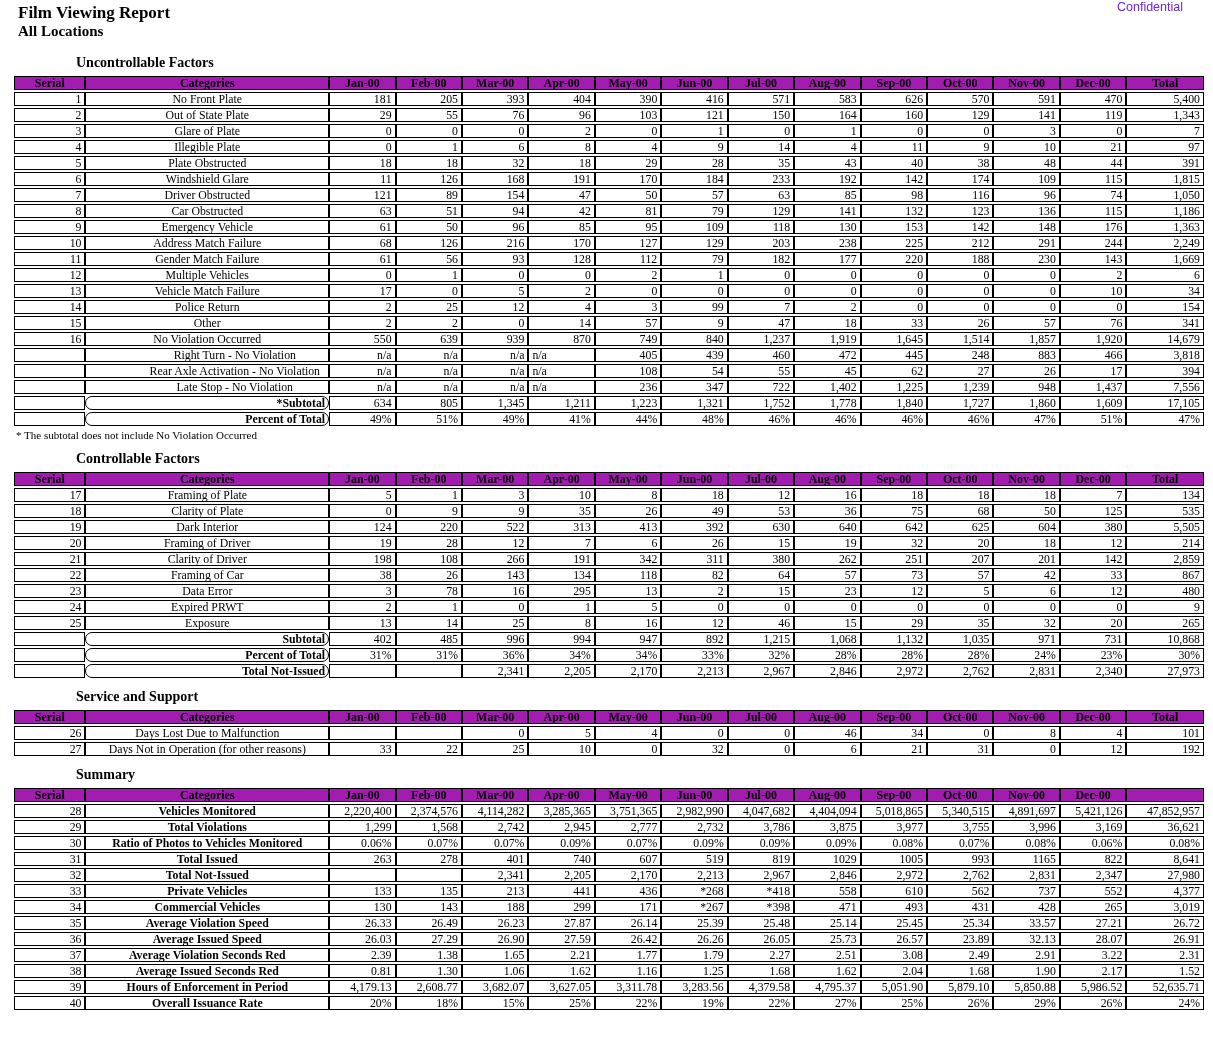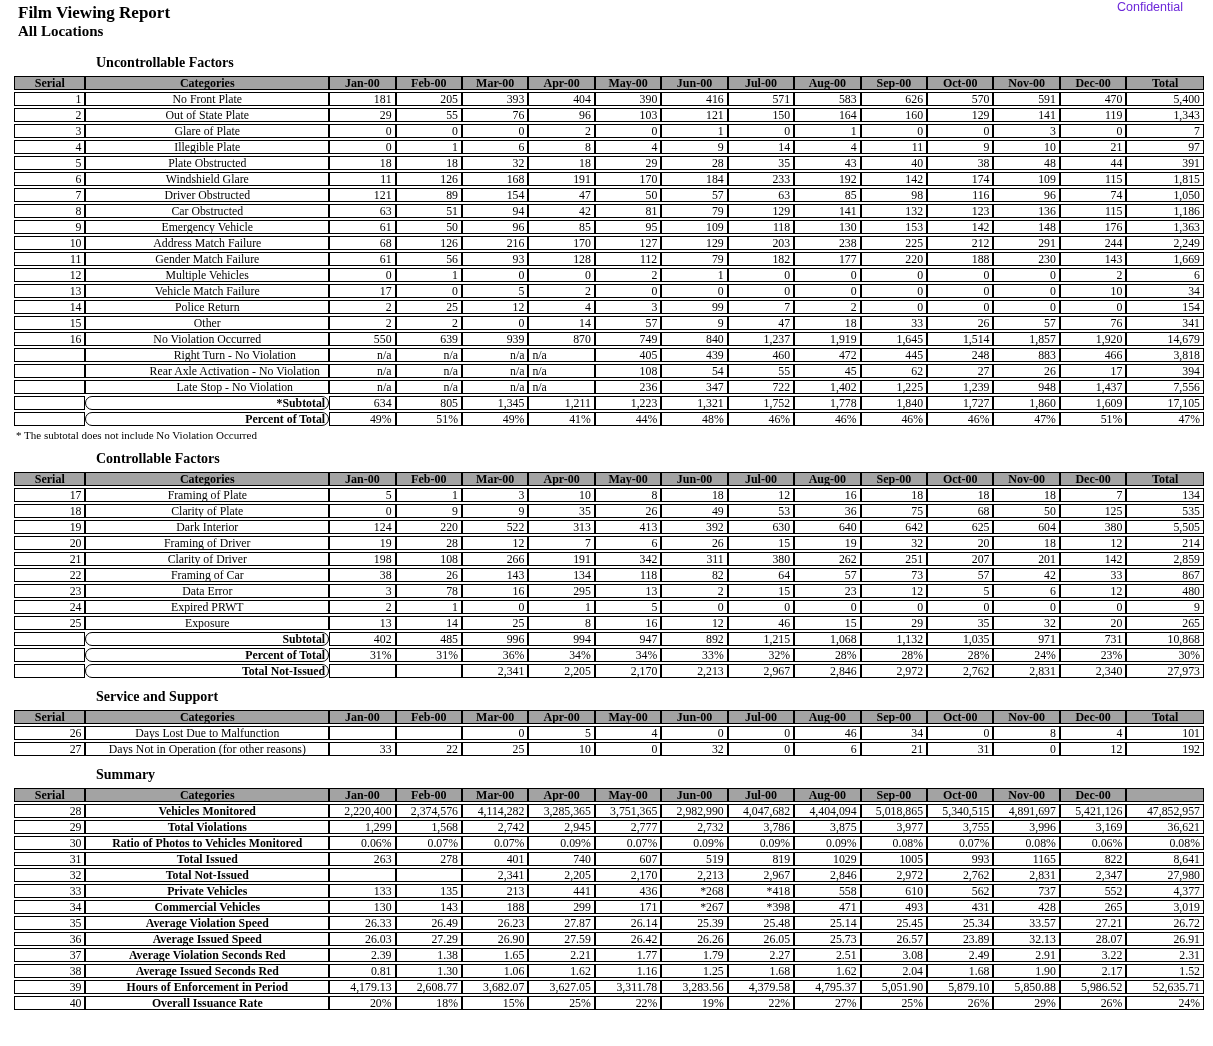--- a/index.html
+++ b/index.html
@@ -6,36 +6,36 @@
   body{
     width:1213px;height:1046px;background:#fff;color:#000;
     font-family:"Liberation Serif",serif;position:relative;overflow:hidden;
   }
   .doc-title{font-weight:bold;font-size:17px;line-height:19px;padding:3px 0 0 18px;}
   .doc-subtitle{font-weight:bold;font-size:15px;line-height:19px;padding:0 0 0 18px;}
   .confidential{
     position:absolute;top:0;right:30px;
     font-family:"Liberation Sans",sans-serif;font-size:12.5px;color:#6d28d9;
   }
-  .section-title{font-weight:bold;font-size:14px;line-height:16px;margin:9px 0 3px 96px;}
+  .section-title{font-weight:bold;font-size:14px;line-height:16px;margin:9px 0 3px 76px;}
   .section-title.first{margin-top:14px;}
   table{
     border-collapse:separate;border-spacing:0 2px;
     margin-left:14px;table-layout:fixed;width:1190px;
   }
   col.c-serial{width:71px;}
   col.c-cat{width:242px;}
   col.c-month{width:66px;}
   col.c-total{width:77px;}
   td,th{
     border:1.5px solid #000;padding:0 3px;
     font-size:11.8px;height:12px;line-height:12px;
     overflow:hidden;white-space:nowrap;box-sizing:content-box;
   }
-  th{background:#a3a3a3;font-weight:bold;text-align:center;font-size:12px;}
+  th{background:#a21caf;font-weight:bold;text-align:center;font-size:12px;}
   td{background:#fff;}
   td.serial{text-align:right;}
   td.cat{text-align:center;}
   td.num{text-align:right;}
   tr.subrow td.cat{padding-left:58px;}
   tr.subrow td.apr{text-align:left;}
   tr.label-bold td.cat{font-weight:bold;text-align:right;border-radius:7px;}
   table.bold-cats tr td.cat{font-weight:bold;}
   .footnote{font-size:11px;line-height:13px;margin:1px 0 0 16px;}
 </style>

